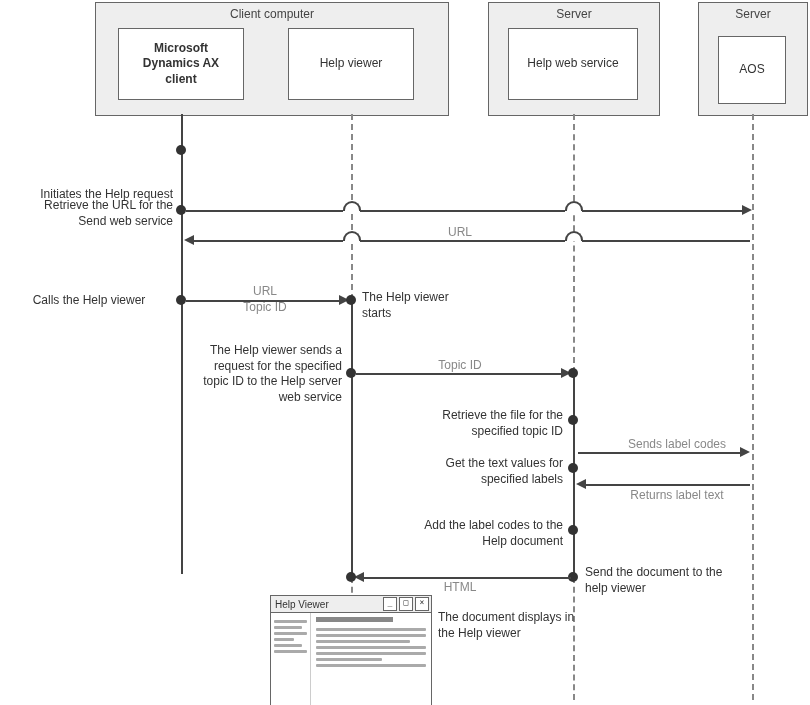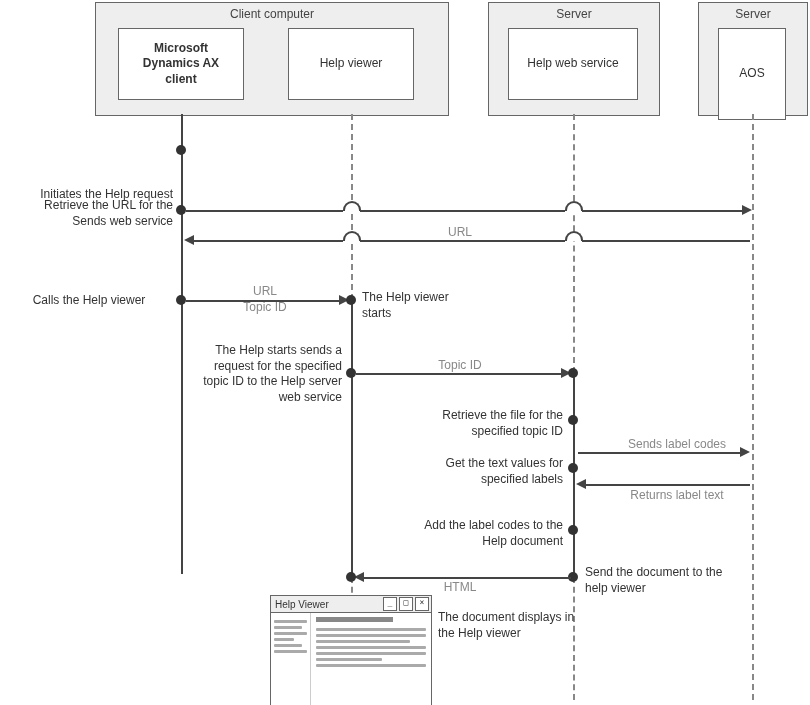--- a/index.html
+++ b/index.html
@@ -195,42 +195,42 @@
   <div class="outer-box" data-name="lane-hws" style="left:488px; top:2px; width:170px; height:112px;">
     <div class="outer-title" data-name="lane-hws-title">Server</div>
   </div>
   <div class="inner-box" data-name="node-hws" style="left:508px; top:28px; width:130px; height:72px;">
     <span data-name="node-hws-label">Help web service</span>
   </div>
 
   <div class="outer-box" data-name="lane-aos" style="left:698px; top:2px; width:108px; height:112px;">
     <div class="outer-title" data-name="lane-aos-title">Server</div>
   </div>
-  <div class="inner-box" data-name="node-aos" style="left:718px; top:28px; width:68px; height:92px;">
+  <div class="inner-box" data-name="node-aos" style="left:718px; top:36px; width:68px; height:68px;">
     <span data-name="node-aos-label">AOS</span>
   </div>
 
   <div class="lifeline-solid" data-name="lifeline-ax" style="left:181px; top:114px; height:460px;"></div>
 
   <div class="lifeline-dashed" data-name="lifeline-hv-d1" style="left:351px; top:114px; height:186px;"></div>
   <div class="lifeline-solid" data-name="lifeline-hv-s" style="left:351px; top:300px; height:277px;"></div>
   <div class="lifeline-dashed" data-name="lifeline-hv-d2" style="left:351px; top:577px; height:123px;"></div>
 
   <div class="lifeline-dashed" data-name="lifeline-hws-d1" style="left:573px; top:114px; height:259px;"></div>
   <div class="lifeline-solid" data-name="lifeline-hws-s" style="left:573px; top:373px; height:204px;"></div>
   <div class="lifeline-dashed" data-name="lifeline-hws-d2" style="left:573px; top:577px; height:123px;"></div>
 
   <div class="lifeline-dashed" data-name="lifeline-aos" style="left:752px; top:114px; height:586px;"></div>
 
   <div class="dot" data-name="dot-initiate" style="left:181px; top:150px;"></div>
   <div class="label right" data-name="label-initiate" style="left:5px; top:143px; width:168px;margin-top:44px;">Initiates the Help request</div>
 
   <div class="dot" data-name="dot-retrieve-url" style="left:181px; top:210px;"></div>
   <div class="label right" data-name="label-retrieve-url" style="left:5px; top:198px; width:168px; white-space:pre-line;">Retrieve the URL for the
-Sends web service</div>
+Send web service</div>
 
   <div class="arrow-line" data-name="arr-retrieve-1" style="left:186px; top:210px; width:157px;"></div>
   <div class="hop" data-name="hop-retrieve-hv" style="left:352px; top:211px;"></div>
   <div class="arrow-line" data-name="arr-retrieve-2" style="left:360px; top:210px; width:205px;"></div>
   <div class="hop" data-name="hop-retrieve-hws" style="left:574px; top:211px;"></div>
   <div class="arrow-line" data-name="arr-retrieve-3" style="left:582px; top:210px; width:160px;"></div>
   <div class="arrow-head-right" data-name="arrh-retrieve" style="left:742px; top:210px;"></div>
 
   <div class="arrow-line" data-name="arr-url-1" style="left:582px; top:240px; width:168px;"></div>
   <div class="hop" data-name="hop-url-hws" style="left:574px; top:241px;"></div>
@@ -244,21 +244,21 @@
   <div class="label right" data-name="label-call-hv" style="left:5px; top:293px; width:168px;text-align:center;">Calls the Help viewer</div>
   <div class="arrow-line" data-name="arr-call-hv" style="left:186px; top:300px; width:153px;"></div>
   <div class="arrow-head-right" data-name="arrh-call-hv" style="left:339px; top:300px;"></div>
   <div class="label grey center" data-name="label-url" style="left:230px; top:284px; width:70px;">URL</div>
   <div class="label grey center" data-name="label-topicid" style="left:230px; top:300px; width:70px;">Topic ID</div>
   <div class="dot" data-name="dot-hv-start" style="left:351px; top:300px;"></div>
   <div class="label" data-name="label-hv-start" style="left:362px; top:290px; width:150px; white-space:pre-line;">The Help viewer
 starts</div>
 
   <div class="dot" data-name="dot-hv-send" style="left:351px; top:373px;"></div>
-  <div class="label right" data-name="label-hv-send" style="left:180px; top:343px; width:162px; white-space:pre-line;">The Help starts sends a
+  <div class="label right" data-name="label-hv-send" style="left:180px; top:343px; width:162px; white-space:pre-line;">The Help viewer sends a
 request for the specified
 topic ID to the Help server
 web service</div>
   <div class="arrow-line" data-name="arr-hv-send" style="left:356px; top:373px; width:205px;"></div>
   <div class="arrow-head-right" data-name="arrh-hv-send" style="left:561px; top:373px;"></div>
   <div class="label grey center" data-name="label-topicid-msg" style="left:410px; top:358px; width:100px;">Topic ID</div>
   <div class="dot" data-name="dot-hws-recv" style="left:573px; top:373px;"></div>
 
   <div class="dot" data-name="dot-retrieve-file" style="left:573px; top:420px;"></div>
   <div class="label right" data-name="label-retrieve-file" style="left:395px; top:408px; width:168px; white-space:pre-line;">Retrieve the file for the

